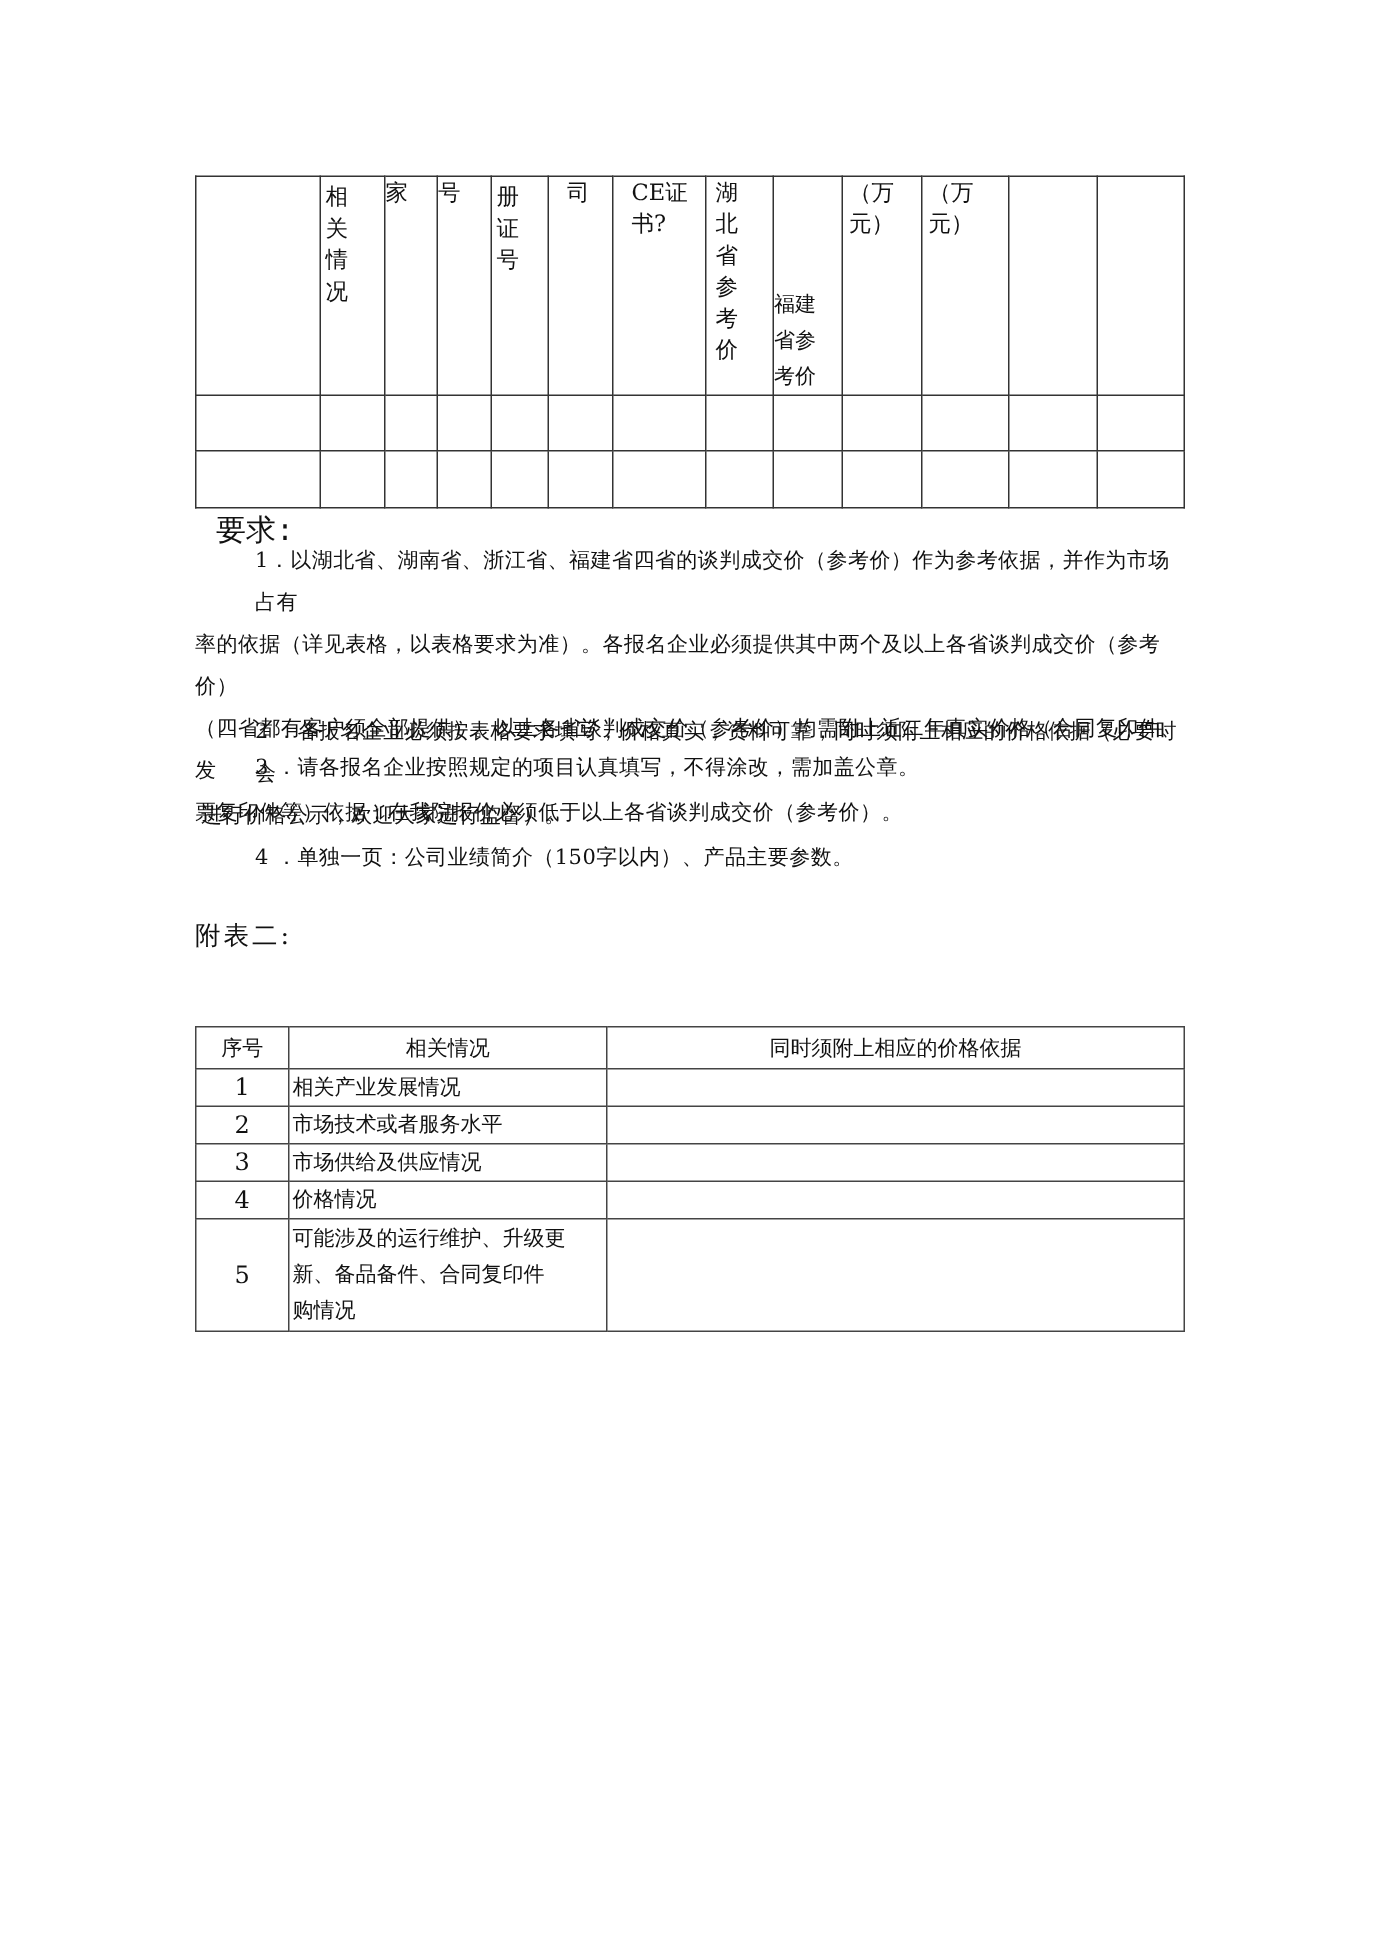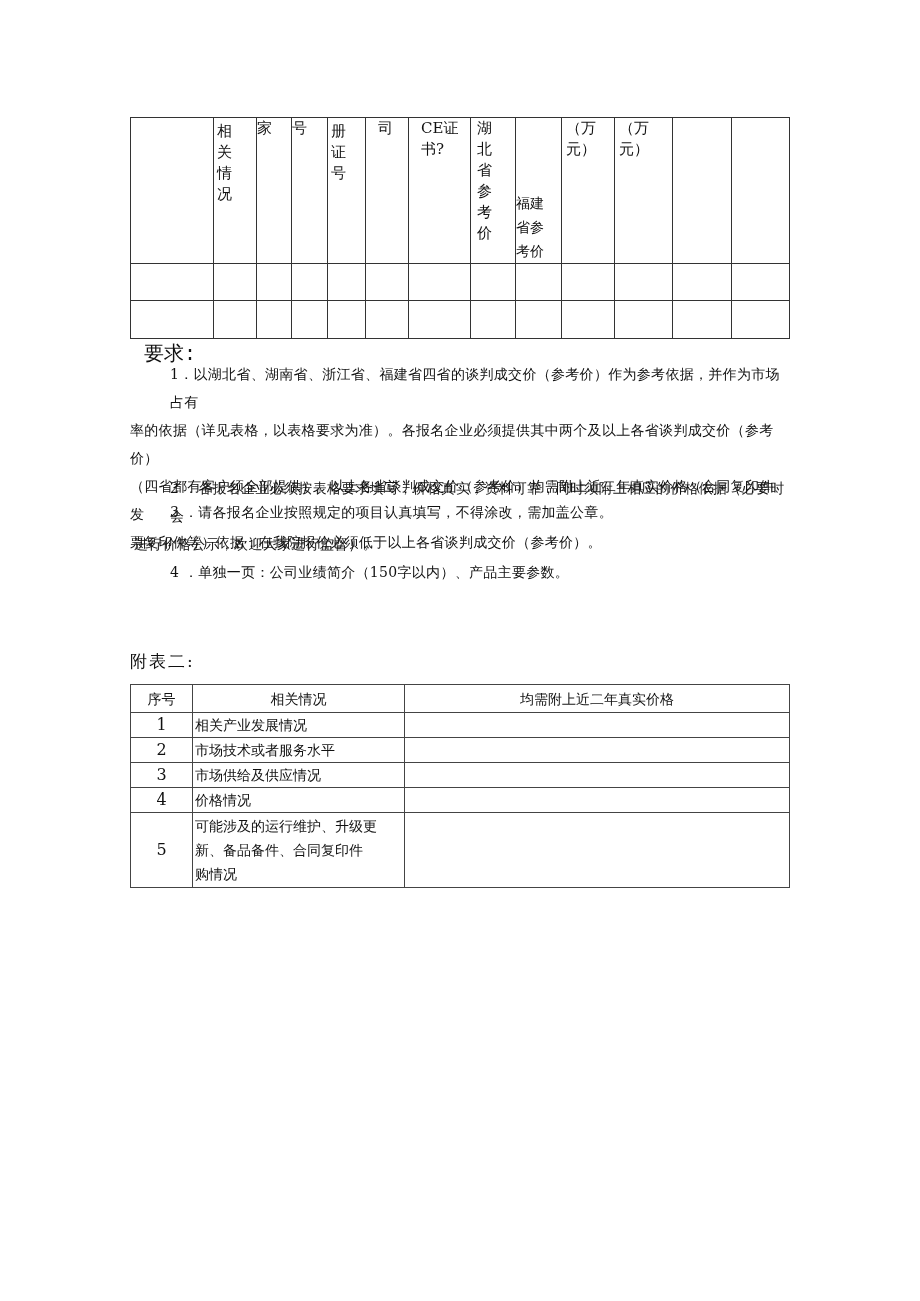--- a/index.html
+++ b/index.html
@@ -7,21 +7,21 @@
   .abs { position: absolute; }
   table { border-collapse: collapse; }
   #t1 { position: absolute; left: 130px; top: 117px; table-layout: fixed; }
   #t1 td { border: 1.2px solid #333; padding: 0; vertical-align: top; font-size: 15px; line-height: 21px; }
   .vert { display: block; width: 16px; margin-left: 3px; margin-top: 3px; word-break: break-all; line-height: 21px; }
   .hcell { padding: 4px 2px 0 6px; font-size: 14px; }
   .fujian { display: block; position: relative; height: 145px; }
   .fujian span { position: absolute; left: 0; bottom: 0px; width: 30px; word-break: break-all; line-height: 24px; font-size: 14px; }
   .req-label { left: 144px; top: 340px; font-size: 20px; font-family: Liberation Mono, monospace; }
   .para { left: 130px; width: 660px; font-size: 14px; line-height: 28px; letter-spacing: 0.3px; }
-  .annex { left: 130px; top: 650px; font-size: 17px; letter-spacing: 2px; }
+  .annex { left: 130px; top: 612px; font-size: 17px; letter-spacing: 2px; }
   #t2 { position: absolute; left: 130px; top: 684px; table-layout: fixed; font-size: 14px; }
   #t2 td { border: 1.2px solid #444; padding: 0 2px; vertical-align: middle; line-height: 24px; }
   #t2 .c { text-align: center; }
   #t2 .num { text-align: center; font-size: 16px; }
 </style>
 </head>
 <body>
 
 <table id="t1">
   <colgroup>
@@ -120,21 +120,21 @@
 <table id="t2">
   <colgroup>
     <col style="width:62px">
       <col style="width:212px">
       <col style="width:385px">
   </colgroup>
   <tbody>
       <tr style="height:28px">
     <td class="c">序号</td>
     <td class="c">相关情况</td>
-    <td class="c">均需附上近二年真实价格</td>
+    <td class="c">同时须附上相应的价格依据</td>
   </tr>
   <tr style="height:25px">
     <td class="num">1</td>
     <td>相关产业发展情况</td>
     <td></td>
   </tr>
   <tr style="height:25px">
     <td class="num">2</td>
     <td>市场技术或者服务水平</td>
     <td></td>

